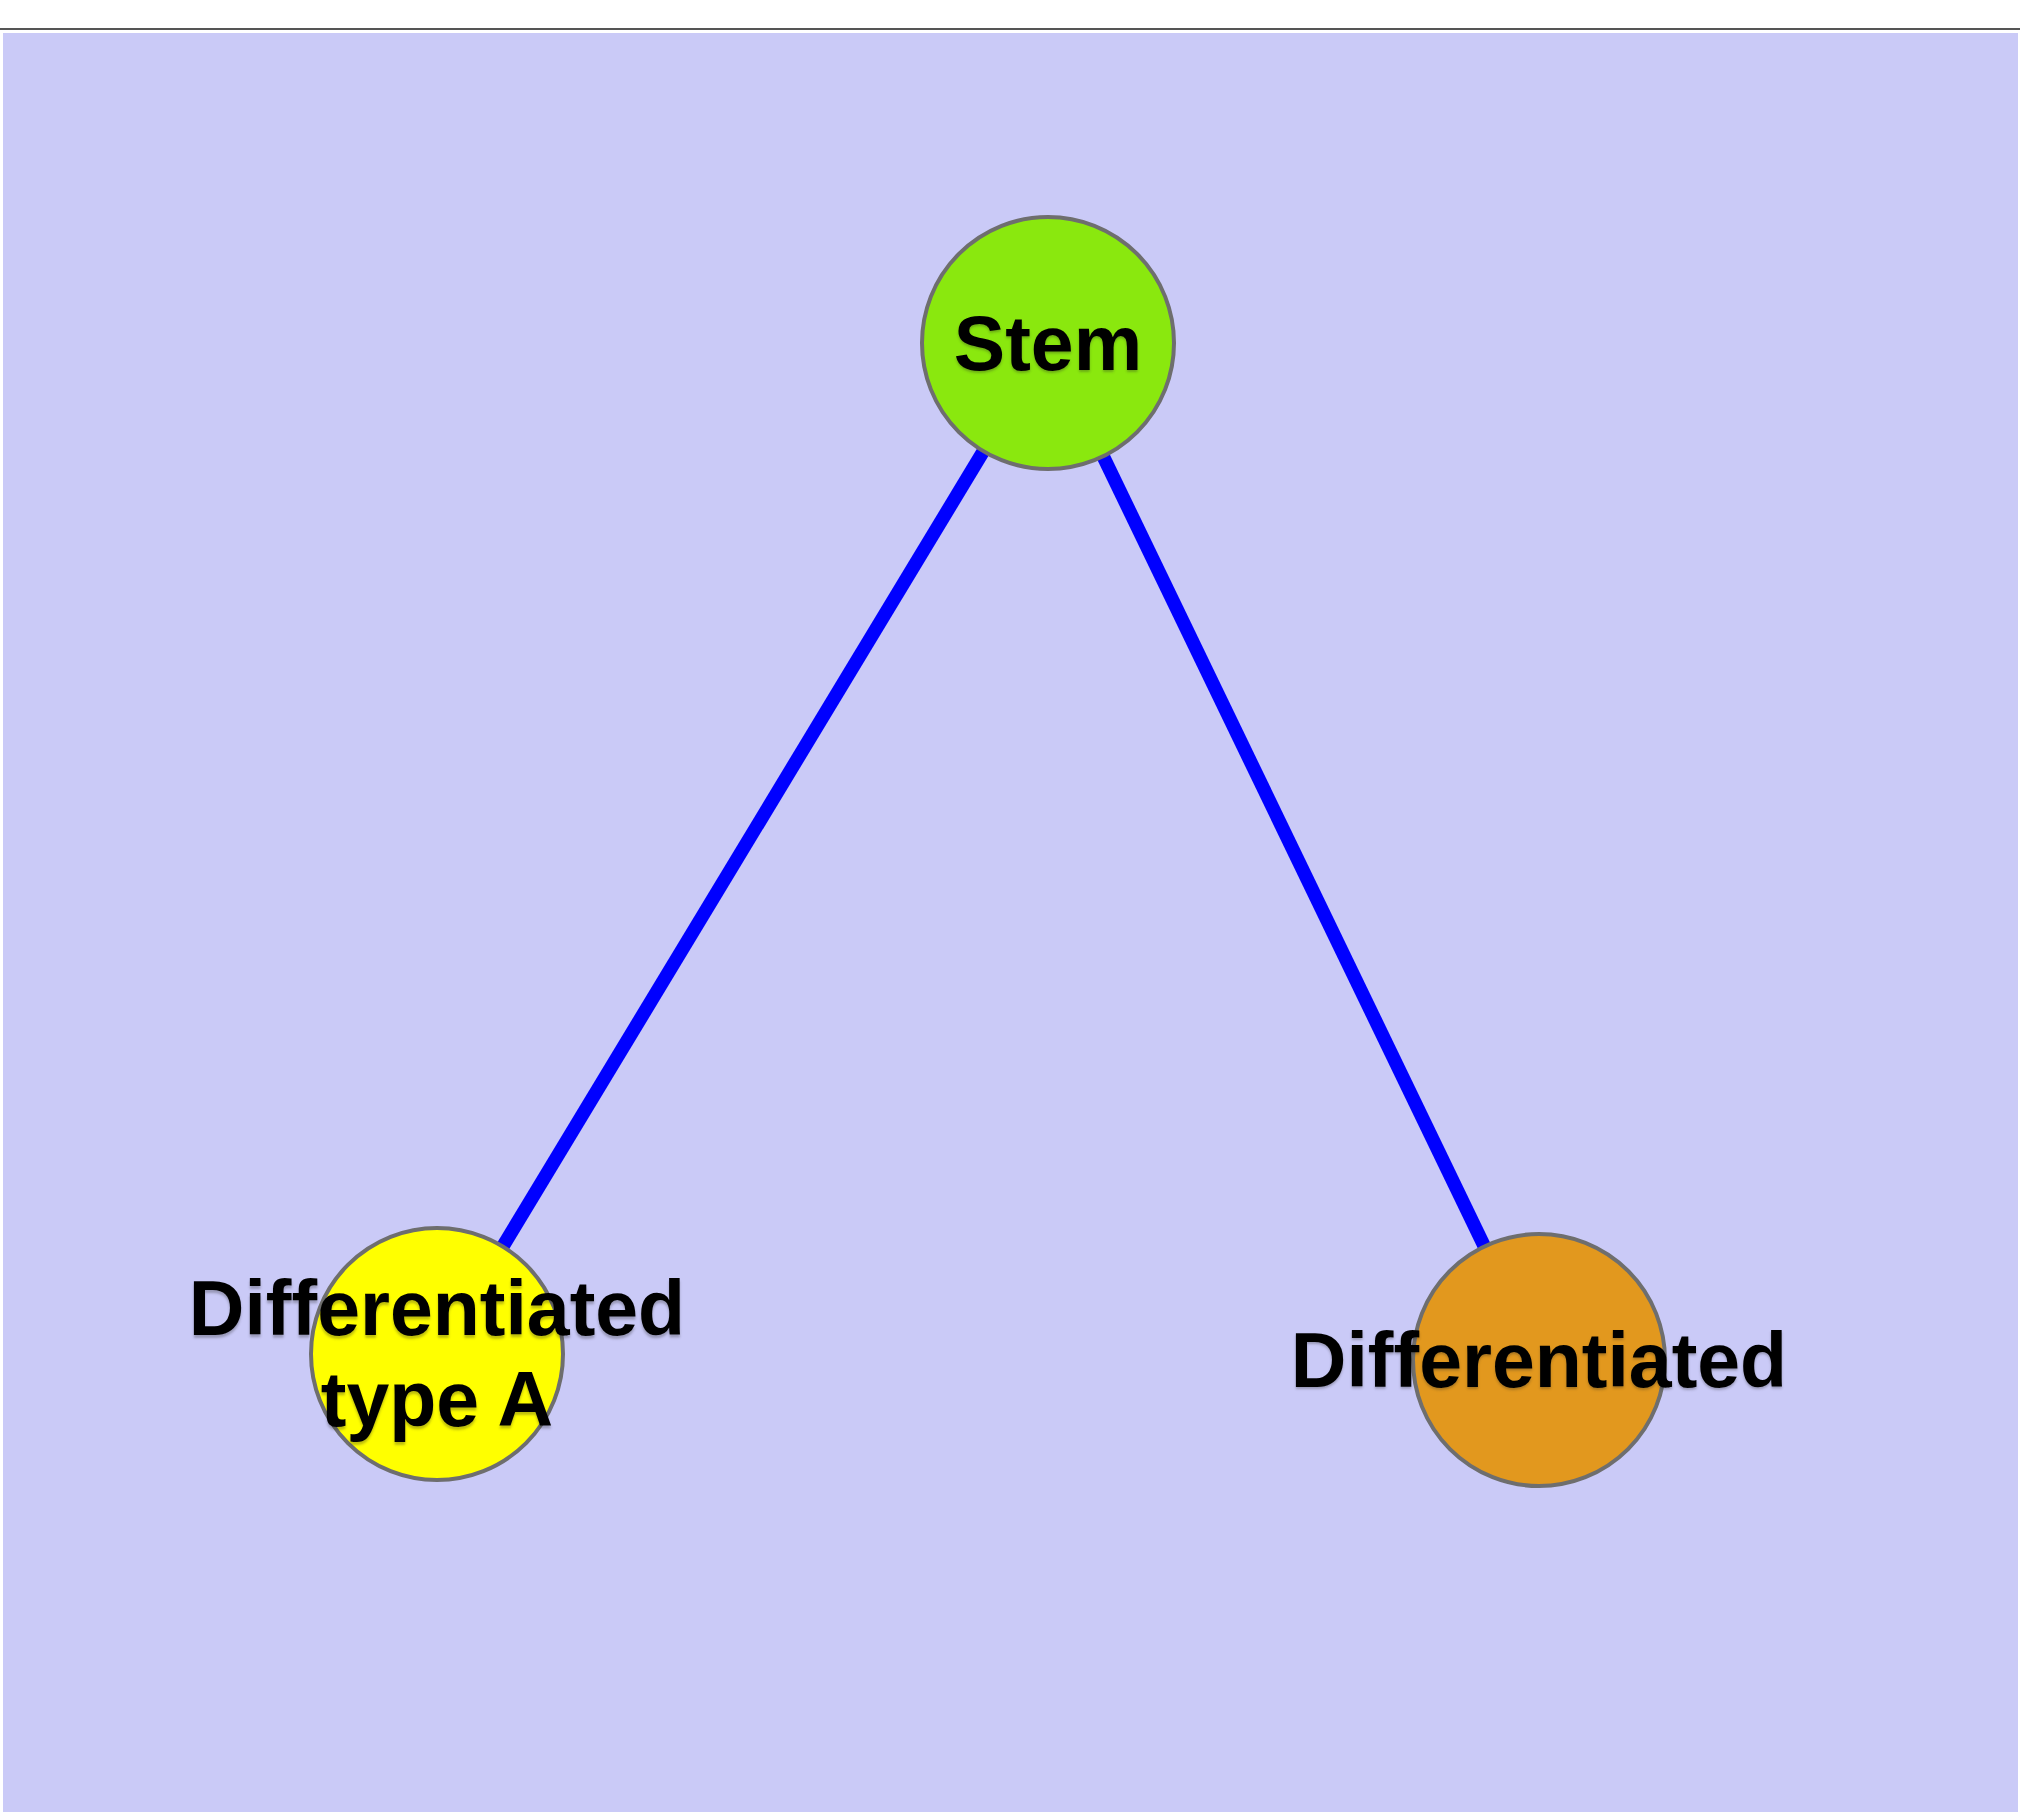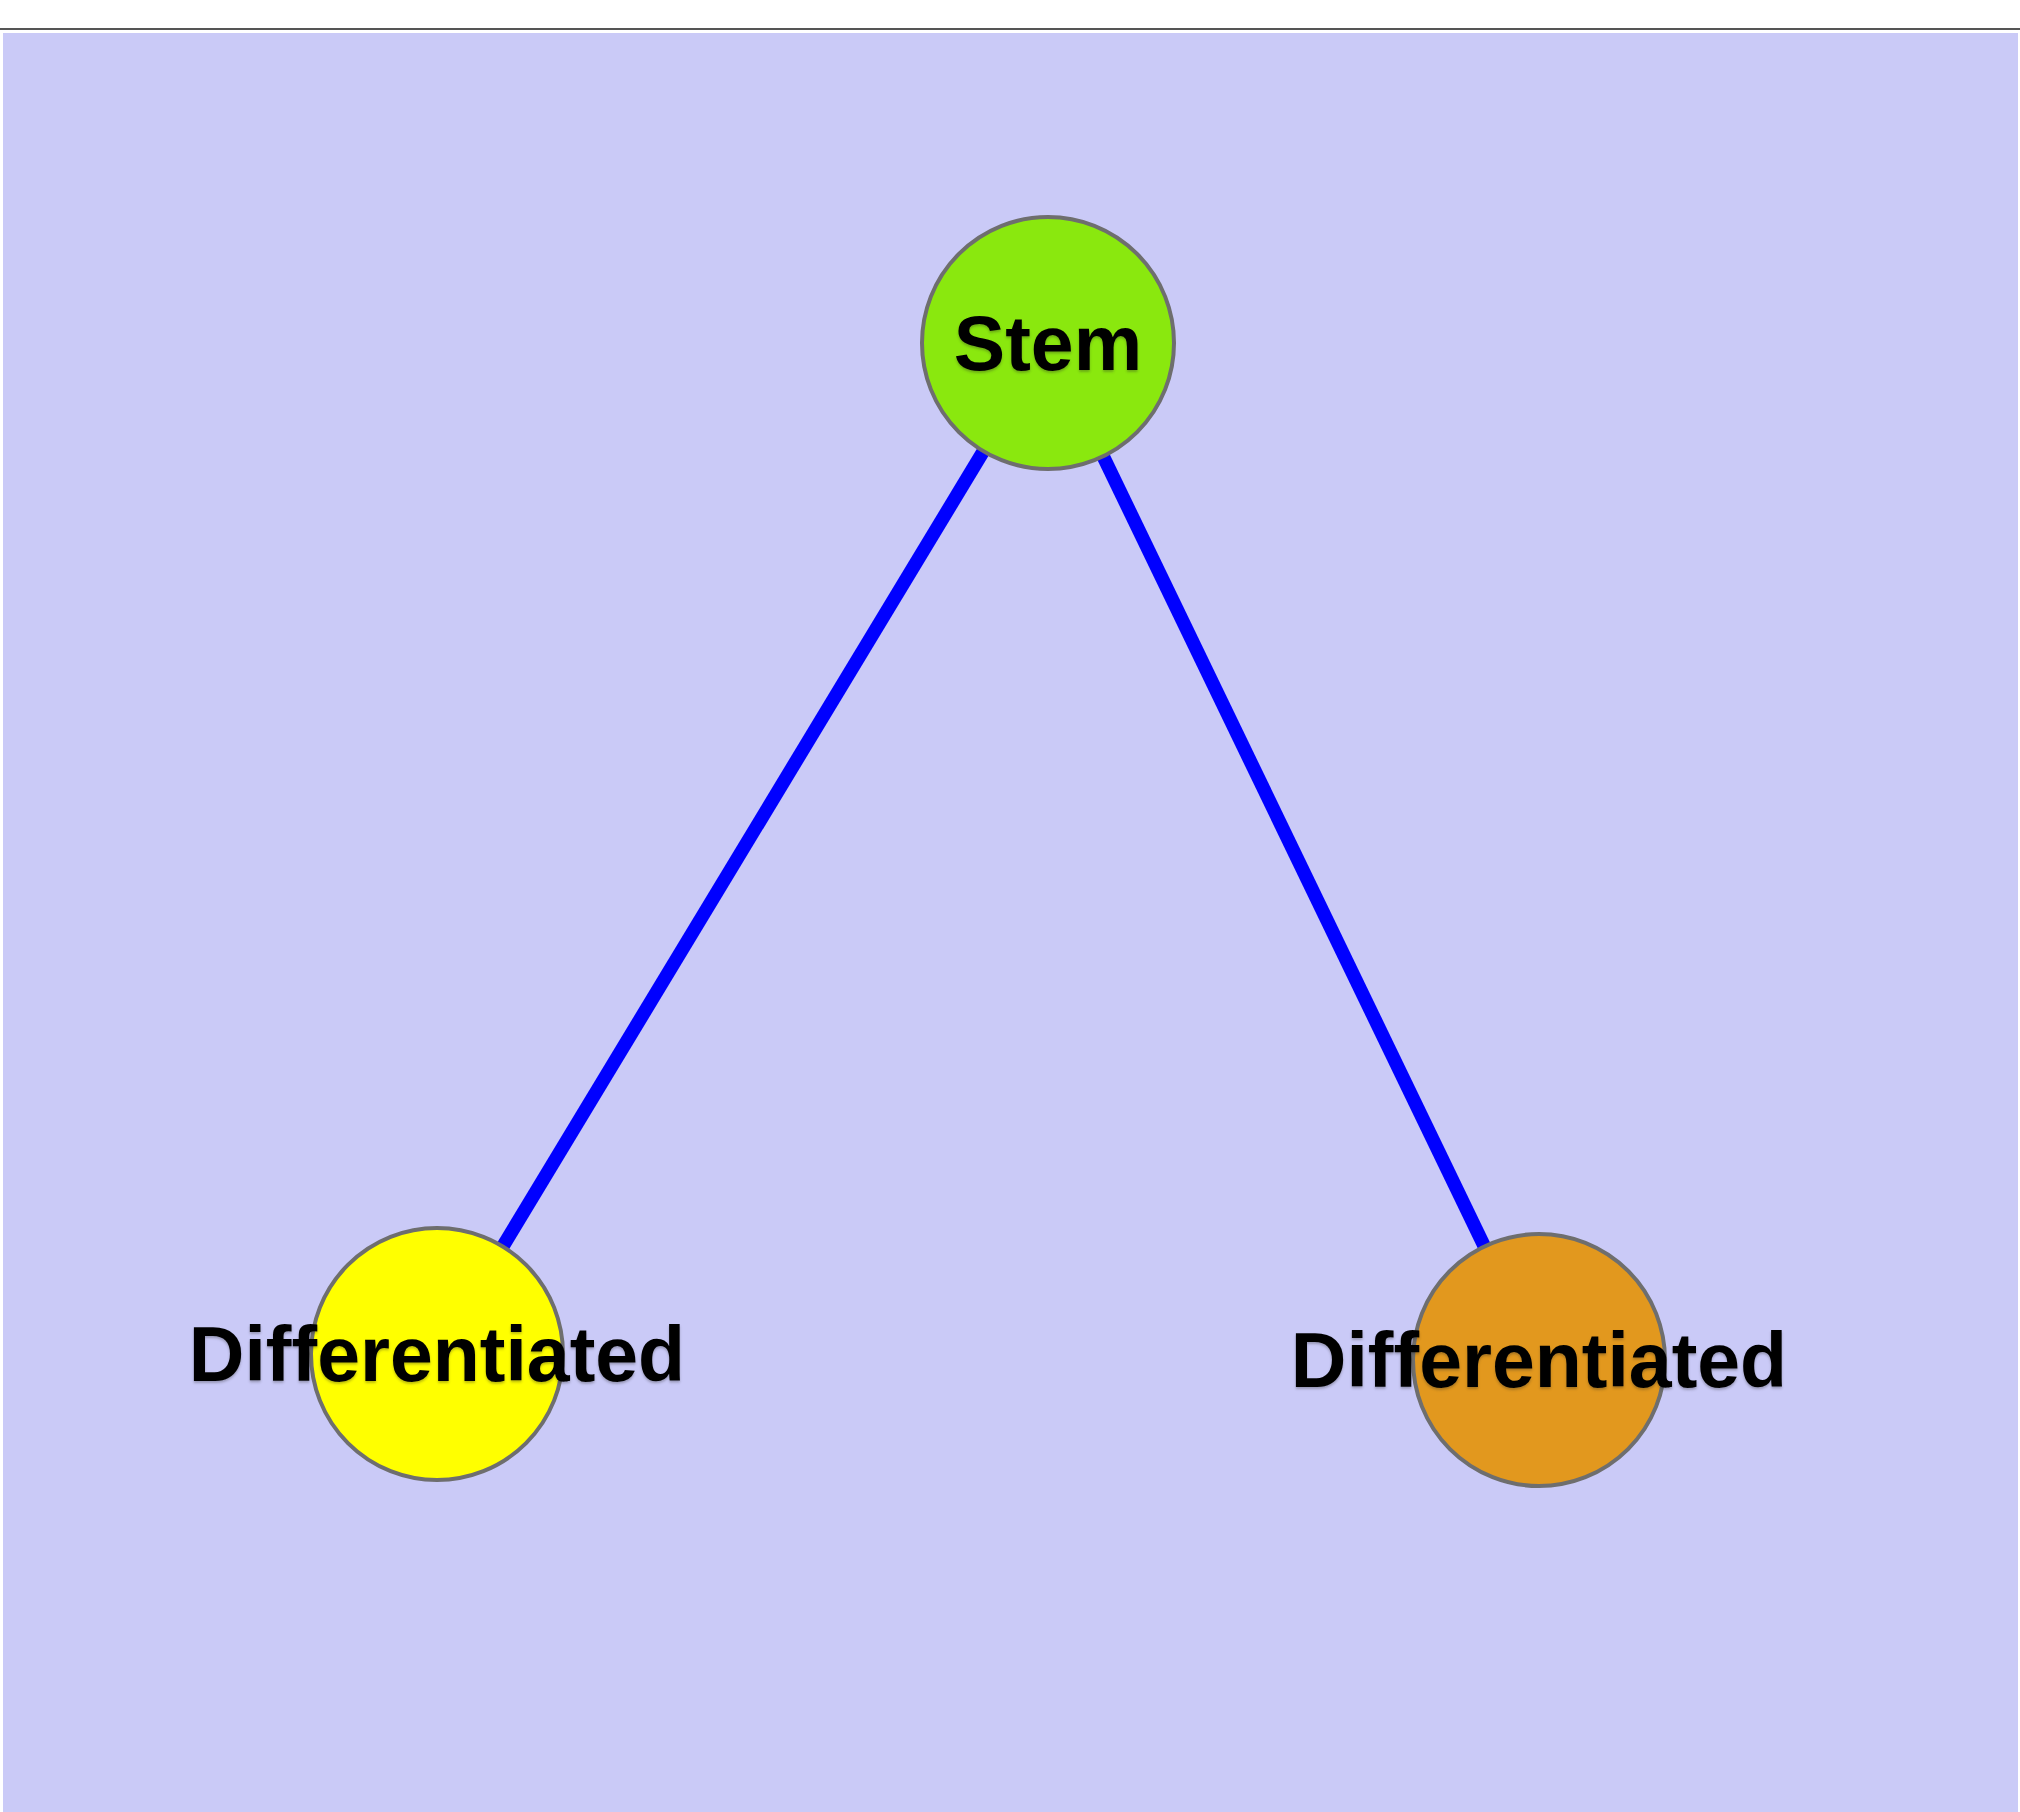--- a/index.html
+++ b/index.html
@@ -67,20 +67,21 @@
         <line x1="1237" y1="372" x2="1816" y2="1572" stroke="#0000ff" stroke-width="16"></line>
       </svg>
 
   <div class="node" style="left: 920px; top: 187px; width: 256px; height: 256px; background: rgb(138, 232, 14); border-color: rgb(110, 110, 110);"></div>
       <div class="node-label" style="left: 1048px; top: 315px; color: rgb(0, 0, 0);">
         <div>Stem</div>
       </div>
       <div class="node" style="left: 309px; top: 1198px; width: 256px; height: 256px; background: rgb(255, 255, 0); border-color: rgb(110, 110, 110);"></div>
       <div class="node-label" style="left: 437px; top: 1326px; color: rgb(0, 0, 0);">
         <div>Differentiated</div>
+        <div>type A</div>
       </div>
       <div class="node" style="left: 1411px; top: 1204px; width: 256px; height: 256px; background: rgb(226, 152, 30); border-color: rgb(110, 110, 110);"></div>
       <div class="node-label" style="left: 1539px; top: 1332px; color: rgb(0, 0, 0);">
         <div>Differentiated</div>
       </div>
     </div>
 </div>
 
 
 </body></html>

